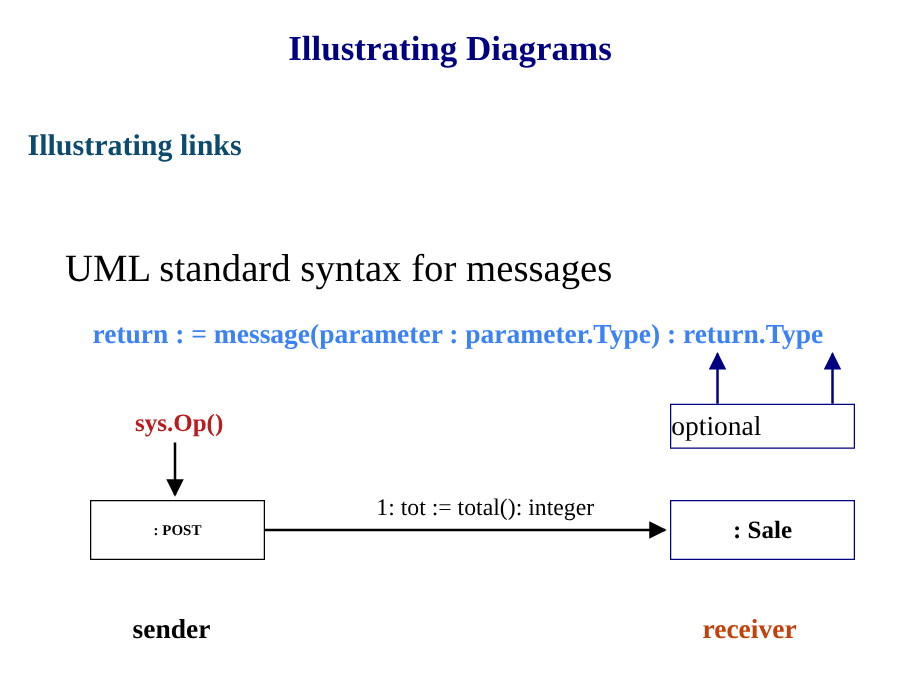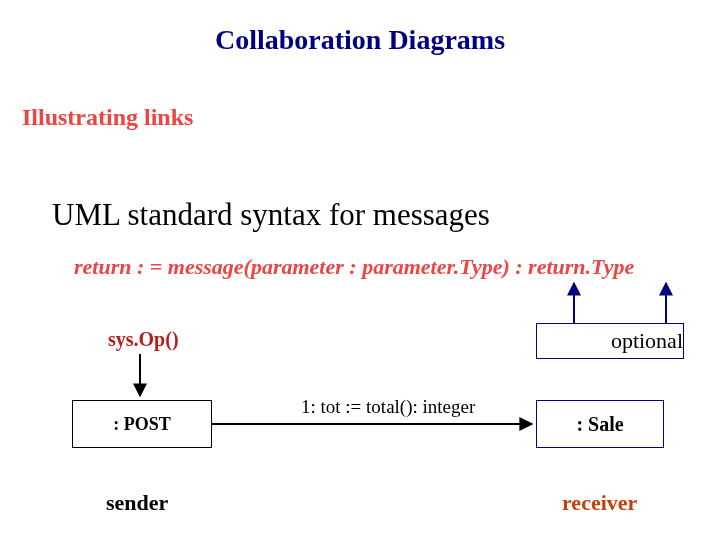--- a/index.html
+++ b/index.html
@@ -20,80 +20,79 @@
     font-size: 28px;
     font-weight: bold;
     color: #000080;
   }
   .subtitle1 {
     position: absolute;
     top: 104px;
     left: 22px;
     font-size: 24px;
     font-weight: bold;
-    color: #ef4444;
+    color: #0c4a6e;
     text-align: right;
   }
   .subtitle2 {
     position: absolute;
     top: 197px;
     left: 52px;
     font-size: 31px;
     color: #000;
   }
   .syntax-line {
     position: absolute;
     top: 254px;
     left: 74px;
     font-size: 22px;
     font-weight: bold;
-    color: #ef4444;
+    color: #3b82f6;
     white-space: nowrap;
-    font-style: italic;
   }
   .sysop {
     position: absolute;
     top: 328px;
     left: 108px;
     font-size: 20px;
     font-weight: bold;
     color: #b91c1c;
   }
   .optional-box {
     position: absolute;
     top: 323px;
     left: 536px;
     width: 148px;
     height: 36px;
     border: 1.5px solid #000080;
     display: flex;
     align-items: center;
-    justify-content: flex-end;
+    justify-content: flex-start;
     font-size: 22px;
     color: #000;
   }
   .post-box {
     position: absolute;
     top: 400px;
     left: 72px;
     width: 140px;
     height: 48px;
     border: 1.5px solid #000;
     display: flex;
     align-items: center;
     justify-content: center;
-    font-size: 18px;
+    font-size: 12px;
     font-weight: bold;
     color: #000;
   }
   .sale-box {
     position: absolute;
     top: 400px;
     left: 536px;
-    width: 128px;
+    width: 148px;
     height: 48px;
     border: 1.5px solid #000080;
     display: flex;
     align-items: center;
     justify-content: center;
     font-size: 20px;
     font-weight: bold;
     color: #000;
   }
   .msg-label {
@@ -123,21 +122,21 @@
   svg.overlay {
     position: absolute;
     top: 0; left: 0;
     width: 720px; height: 540px;
     pointer-events: none;
   }
 </style>
 </head>
 <body>
 
-<div class="title">Collaboration Diagrams</div>
+<div class="title">Illustrating Diagrams</div>
 <div class="subtitle1">Illustrating links</div>
 <div class="subtitle2">UML standard syntax for messages</div>
 <div class="syntax-line">return : = message(parameter : parameter.Type) : return.Type</div>
 <div class="sysop">sys.Op()</div>
 <div class="optional-box">
   <span>optional</span>
 </div>
 <div class="post-box">
   <span>: POST</span>
 </div>

